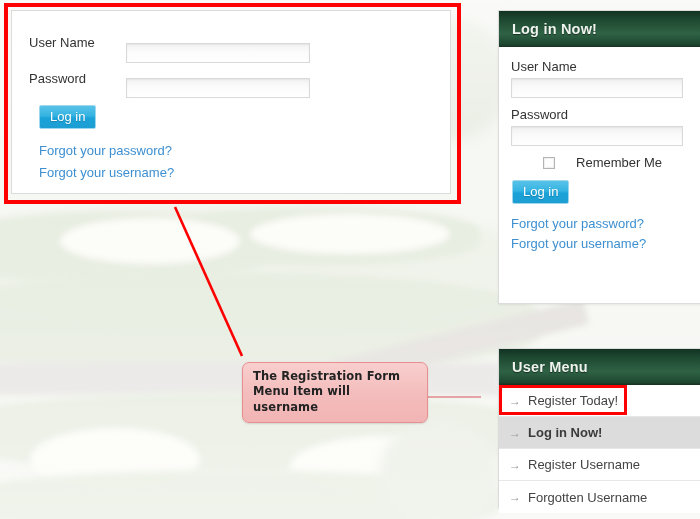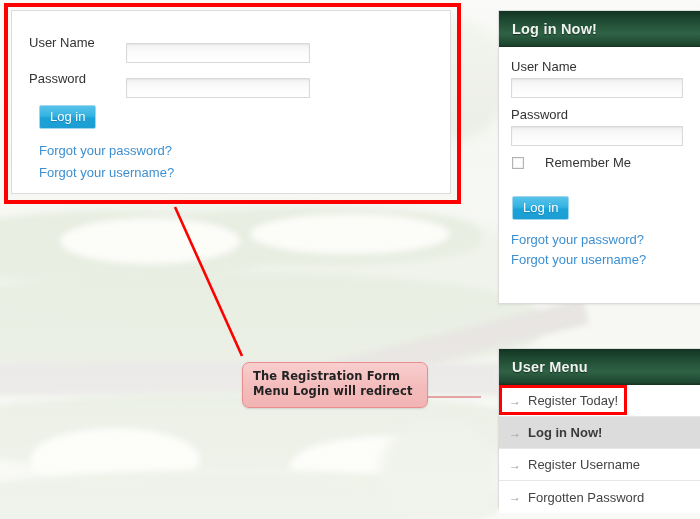--- a/index.html
+++ b/index.html
@@ -81,21 +81,21 @@
   }
   .mod-body{padding:10px 12px 12px 12px;}
 
   .s-lbl{font-size:13px;color:#333;margin:2px 0 4px;}
   .s-tf{
     display:block;width:172px;height:20px;box-sizing:border-box;
     background:linear-gradient(180deg,#f1f1f1 0%,#fafafa 45%,#ffffff 100%);
     border:1px solid #d9d9d9;box-shadow:inset 0 1px 2px rgba(0,0,0,.06);
     margin-bottom:9px;
   }
-  .cb-row{display:flex;align-items:center;gap:21px;margin:4px 0 26px 1px;}
+  .cb-row{display:flex;align-items:center;gap:21px;margin:4px 0 10px 1px;justify-content:center;}
   .cb{
     width:12px;height:12px;box-sizing:border-box;
     background:#fdfdfd;border:1px solid #b3b3b3;
     box-shadow:inset 0 0 0 1px #f0f0f0;
   }
   .cb-lbl{font-size:13px;color:#333;}
 
   
   .umenu{list-style:none;margin:0;padding:0;}
   .umenu li{
@@ -163,21 +163,21 @@
 </div>
 
 <svg id="anno-line">
   <line x1="175" y1="207" x2="242" y2="356" stroke="#fe0000" stroke-width="2.6"></line>
 </svg>
 
 <div id="connector"></div>
 
 <div id="callout">
   <div class="ctext">The Registration Form</div>
-  <div class="ctext">Menu Login will redirect</div>
+  <div class="ctext">Menu Item will username</div>
 </div>
 
 <div id="sidebar">
 
   <div class="module" style="position:absolute;left:8px;top:10px;width:208px;height:294px;">
     <div class="mod-head">Log in Now!</div>
     <div class="mod-body">
       <div class="s-lbl">User Name</div>
       <input class="s-tf" type="text" value="" style="">
 
@@ -206,19 +206,19 @@
       <li class="active">
         <span class="arrow">→</span>
         <span>Log in Now!</span>
       </li>
       <li>
         <span class="arrow">→</span>
         <span>Register Username</span>
       </li>
       <li>
         <span class="arrow">→</span>
-        <span>Forgotten Password</span>
+        <span>Forgotten Username</span>
       </li>
     </ul>
     <div id="reg-anno" style="position:absolute;left:0px;top:36px;width:128px;height:30px;"></div>
   </div>
 
 </div>
 
 </body></html>

